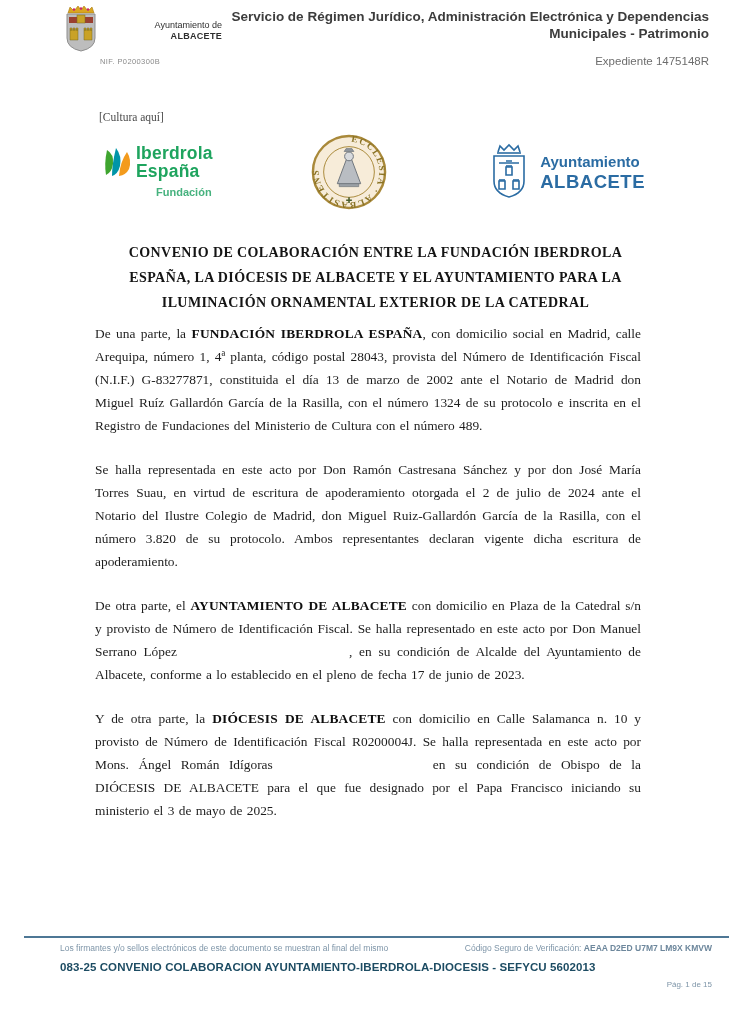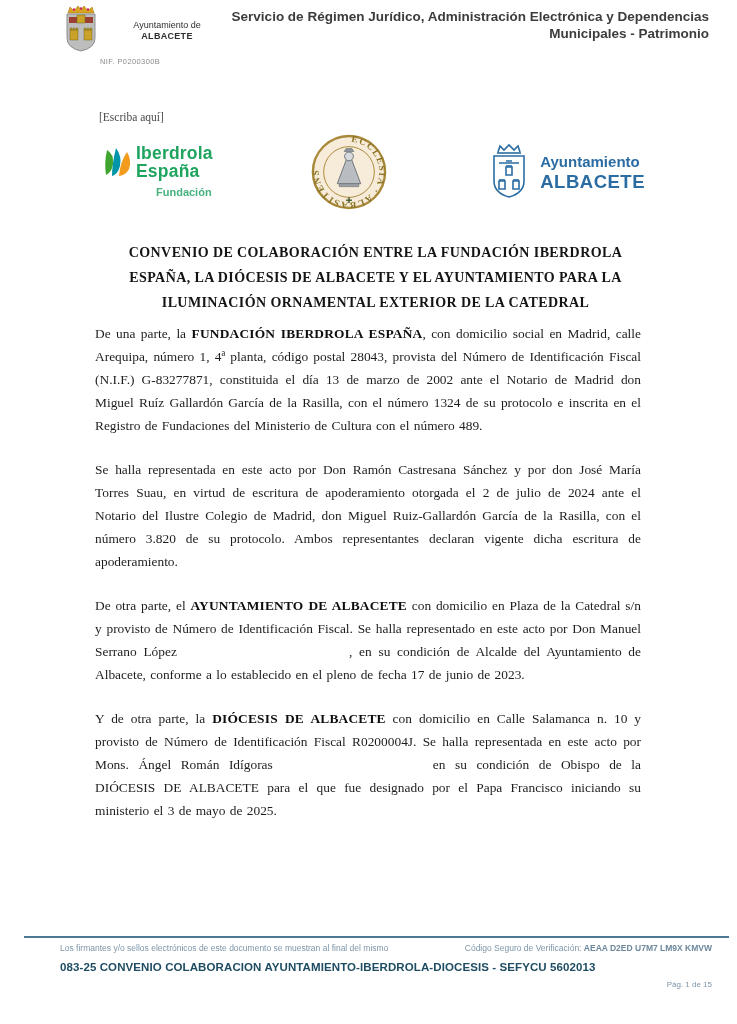--- a/index.html
+++ b/index.html
@@ -4,21 +4,21 @@
 <style>
   html,body{margin:0;padding:0;background:#888;}
   .page{
     position:relative;width:737px;height:1024px;background:#ffffff;
     margin:0 auto;overflow:hidden;
     font-family:"Liberation Serif", serif;color:#1d1d1d;
   }
   
   .hdr-left{position:absolute;top:4px;left:62px;width:200px;}
   .crest{position:absolute;top:0;left:0;width:38px;height:48px;}
-  .hdr-org{position:absolute;top:16px;left:50px;width:110px;text-align:center;
+  .hdr-org{position:absolute;top:16px;left:50px;width:110px;text-align:right;
     font-family:"Liberation Sans",sans-serif;font-size:9px;line-height:11px;color:#2e2e2e;}
   .hdr-org .org2{font-weight:bold;letter-spacing:.3px;}
   .hdr-nif{position:absolute;top:53px;left:38px;font-family:"Liberation Sans",sans-serif;
     font-size:7.5px;color:#8a8a8a;letter-spacing:.4px;}
   .hdr-right{position:absolute;top:8px;right:28px;width:480px;text-align:right;}
   .service-title{font-family:"Liberation Sans",sans-serif;font-weight:bold;
     font-size:13.5px;line-height:17px;color:#3c3c3c;}
   .expediente{margin-top:13px;font-family:"Liberation Sans",sans-serif;
     font-size:11.5px;color:#6d6d6d;}
   
@@ -81,23 +81,24 @@
     </svg>
     <div class="hdr-org">
       <div class="org1">Ayuntamiento de</div>
       <div class="org2">ALBACETE</div>
     </div>
     <div class="hdr-nif">NIF. P0200300B</div>
   </div>
 
   <div class="hdr-right">
     <div class="service-title">Servicio de Régimen Jurídico, Administración Electrónica y Dependencias Municipales - Patrimonio</div>
+    <div class="expediente">Expediente 1475148R</div>
   </div>
 
-  <div class="escriba">[Escriba aquí]</div>
+  <div class="escriba">[Cultura aquí]</div>
 
   <div class="logos">
 
     <div class="logo-iberdrola">
       <svg width="36" height="40" viewBox="0 0 36 40">
         <path d="M7 6 Q14 10 13 20 Q12 28 6 31 Q4 20 7 6 Z" fill="#3fa52f"></path>
         <path d="M16 4 Q22 12 20 22 Q18 30 12 32 Q12 20 16 4 Z" fill="#0095a8"></path>
         <path d="M27 8 Q32 16 29 25 Q26 31 19 32 Q20 18 27 8 Z" fill="#f39b1d"></path>
       </svg>
       <div class="ib-txt">

